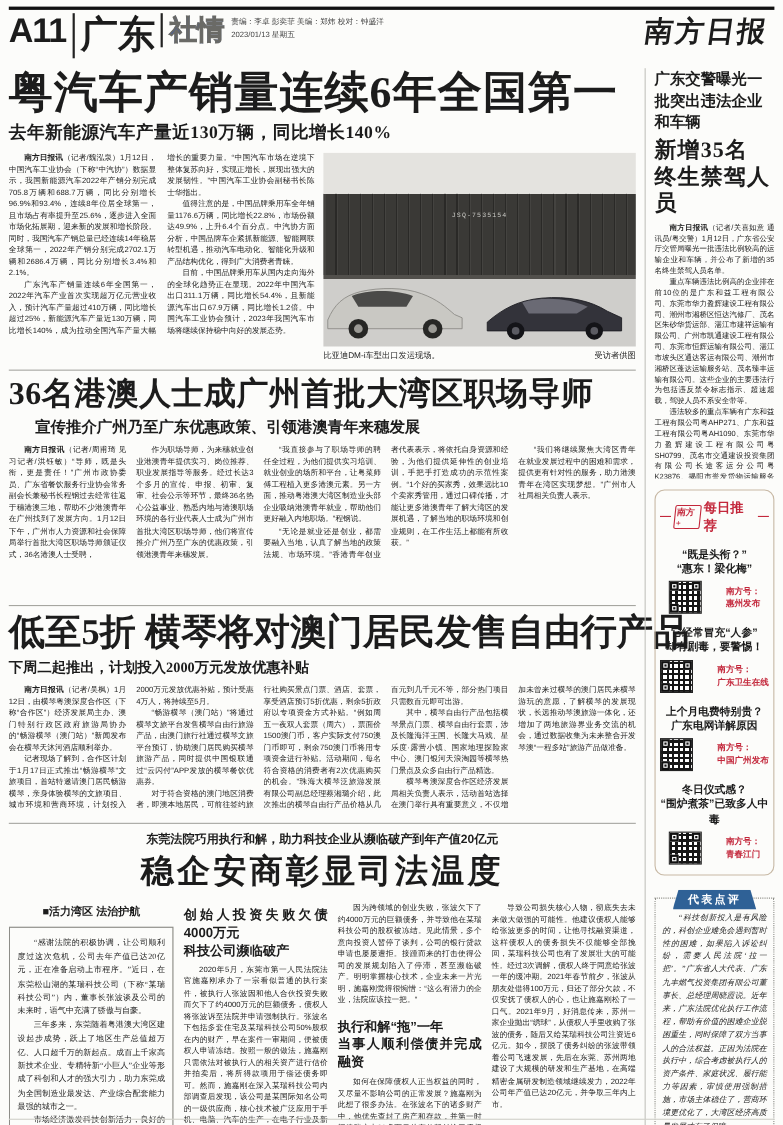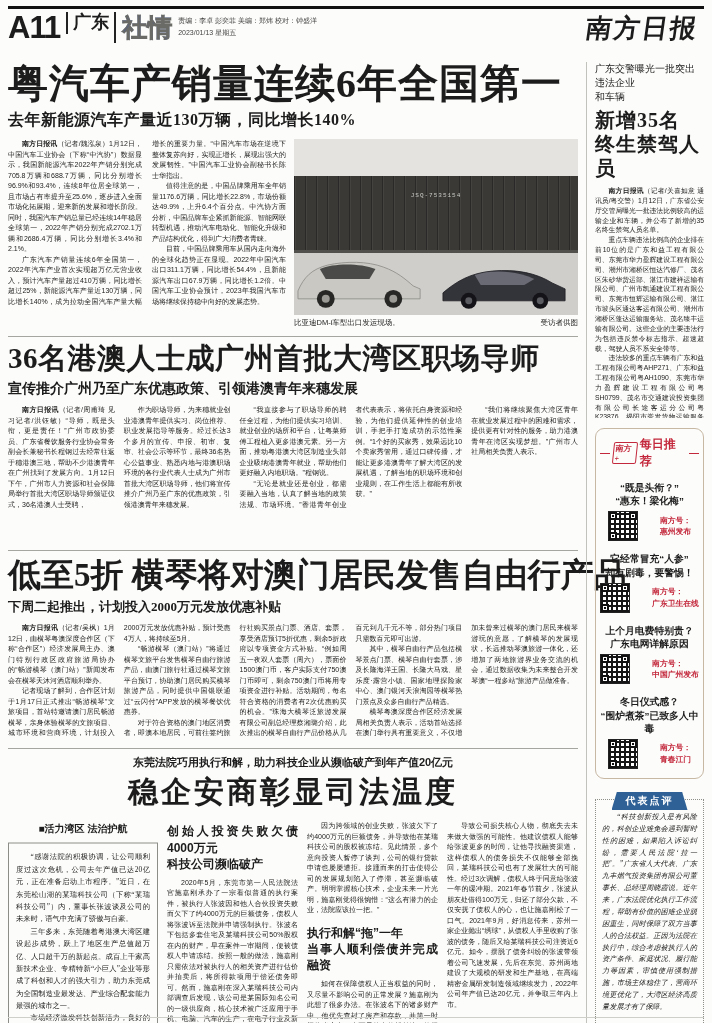--- a/index.html
+++ b/index.html
@@ -3,37 +3,37 @@
 <meta charset="utf-8">
 <style>
   html,body{margin:0;padding:0;background:#e9e9e4;}
   .sheet{width:712px;height:1023px;box-sizing:border-box;background:#fcfcfa;
          padding:6px 8px;overflow:hidden;position:relative;
          font-family:"Liberation Sans",sans-serif;color:#1c1c1c;}
   
   .hdr{border-top:3px solid #111;padding-top:3px;display:flex;justify-content:space-between;align-items:flex-start;height:46px;}
   .hdr-left{display:flex;align-items:flex-start;}
   .pageno{font-size:31px;font-weight:bold;letter-spacing:-1px;line-height:1.05;}
-  .sec{font-size:18px;font-weight:bold;border-left:2px solid #222;padding:0 5px;margin-left:6px;line-height:1.2;}
+  .sec{font-size:34px;font-weight:bold;border-left:2px solid #222;padding:0 5px;margin-left:6px;line-height:1.2;}
   .subsec{font-size:25px;font-weight:bold;color:#1d4ed8;-webkit-text-stroke:0.8px #6a6a66;
           border-left:2px solid #222;padding-left:6px;line-height:1.25;}
   .credits{font-size:7px;color:#444;line-height:1.7;margin-left:6px;padding-top:3px;white-space:nowrap;}
   .masthead{font-family:"Liberation Serif","DejaVu Serif",serif;font-size:26px;font-weight:900;
             transform:skewX(-8deg);letter-spacing:2px;padding-right:6px;line-height:1.3;}
   
   .main{display:flex;margin-top:4px;}
   .left{width:578px;flex:none;padding-right:8px;box-sizing:border-box;}
   .side{flex:1;border-left:1px solid #c2c2bc;padding-left:8px;min-width:0;}
   .rule{border-top:1px solid #a6a6a0;margin:7px 0 6px;}
   
   .serif{font-family:"Liberation Serif","DejaVu Serif",serif;}
   .h1{font-size:40px;font-weight:900;letter-spacing:1px;line-height:1.08;white-space:nowrap;}
   .h1sub{font-size:16px;font-weight:bold;margin-top:5px;letter-spacing:0.5px;}
   .h2{font-size:29px;font-weight:900;letter-spacing:0.5px;line-height:1.1;margin-top:2px;white-space:nowrap;}
-  .h2sub{font-size:14px;font-weight:bold;margin-top:5px;}
+  .h2sub{font-size:14px;font-weight:bold;margin-top:5px;margin-left:24px;}
   .h3{font-size:33px;font-weight:900;line-height:1.1;white-space:nowrap;}
   .h3sub{font-size:13px;font-weight:bold;margin-top:5px;}
   .h4kicker{font-size:11px;font-weight:bold;text-align:center;margin-top:3px;}
   .h4{font-size:30px;font-weight:900;text-align:center;letter-spacing:3px;margin-top:2px;}
   .bt{font-size:7px;line-height:1.5;text-align:justify;}
   .bt p{margin:0;text-indent:2em;}
   .bt .lead{font-weight:bold;}
   
   .a1-flex{display:flex;gap:8px;margin-top:8px;}
   .cols2{column-count:2;column-gap:10px;height:190px;overflow:hidden;width:278px;flex:none;}
@@ -56,21 +56,21 @@
   .tag{font-size:10px;font-weight:bold;margin:1px 0 6px;text-align:center;}
   .qwrap{background:#8d8d88;padding:1px;
          clip-path:polygon(0 0,100% 0,100% 96%,95% 100%,11% 100%,0 93%);}
   .qinner{background:#fcfcfa;padding:8px 7px;height:178px;overflow:hidden;
           clip-path:polygon(0 0,100% 0,100% 96%,95% 100%,11% 100%,0 93%);
           font-family:"Liberation Serif",serif;font-size:7.3px;line-height:1.7;text-align:justify;}
   .qinner p{margin:0;text-indent:2em;}
   .midhead{font-size:12px;font-weight:bold;line-height:1.35;margin:2px 0 6px;}
   .midhead.gap{margin-top:9px;}
   
-  .skicker{font-size:10px;font-weight:normal;line-height:1.4;}
+  .skicker{font-size:14px;font-weight:bold;line-height:1.4;}
   .shead{font-size:20px;font-weight:900;line-height:1.2;margin-top:4px;letter-spacing:1px;}
   .sbody{font-size:6.8px;line-height:1.45;text-align:justify;margin-top:6px;height:232px;overflow:hidden;}
   .sbody p{margin:0;text-indent:2em;}
   .sbody .lead{font-weight:bold;}
   .daily{border:1px solid #c7b8a4;border-radius:9px;padding:7px 4px 9px;margin-top:10px;}
   .dtitle{display:flex;align-items:center;justify-content:center;gap:3px;color:#c3273b;
           font-weight:bold;font-size:12px;}
   .dtitle::before,.dtitle::after{content:"";flex:0 0 10px;border-top:1px solid #c3273b;}
   .dlogo{font-size:8px;font-weight:900;color:#c3273b;border:1px solid #c3273b;border-radius:2px;
          padding:0 1px;transform:skewX(-6deg);}

